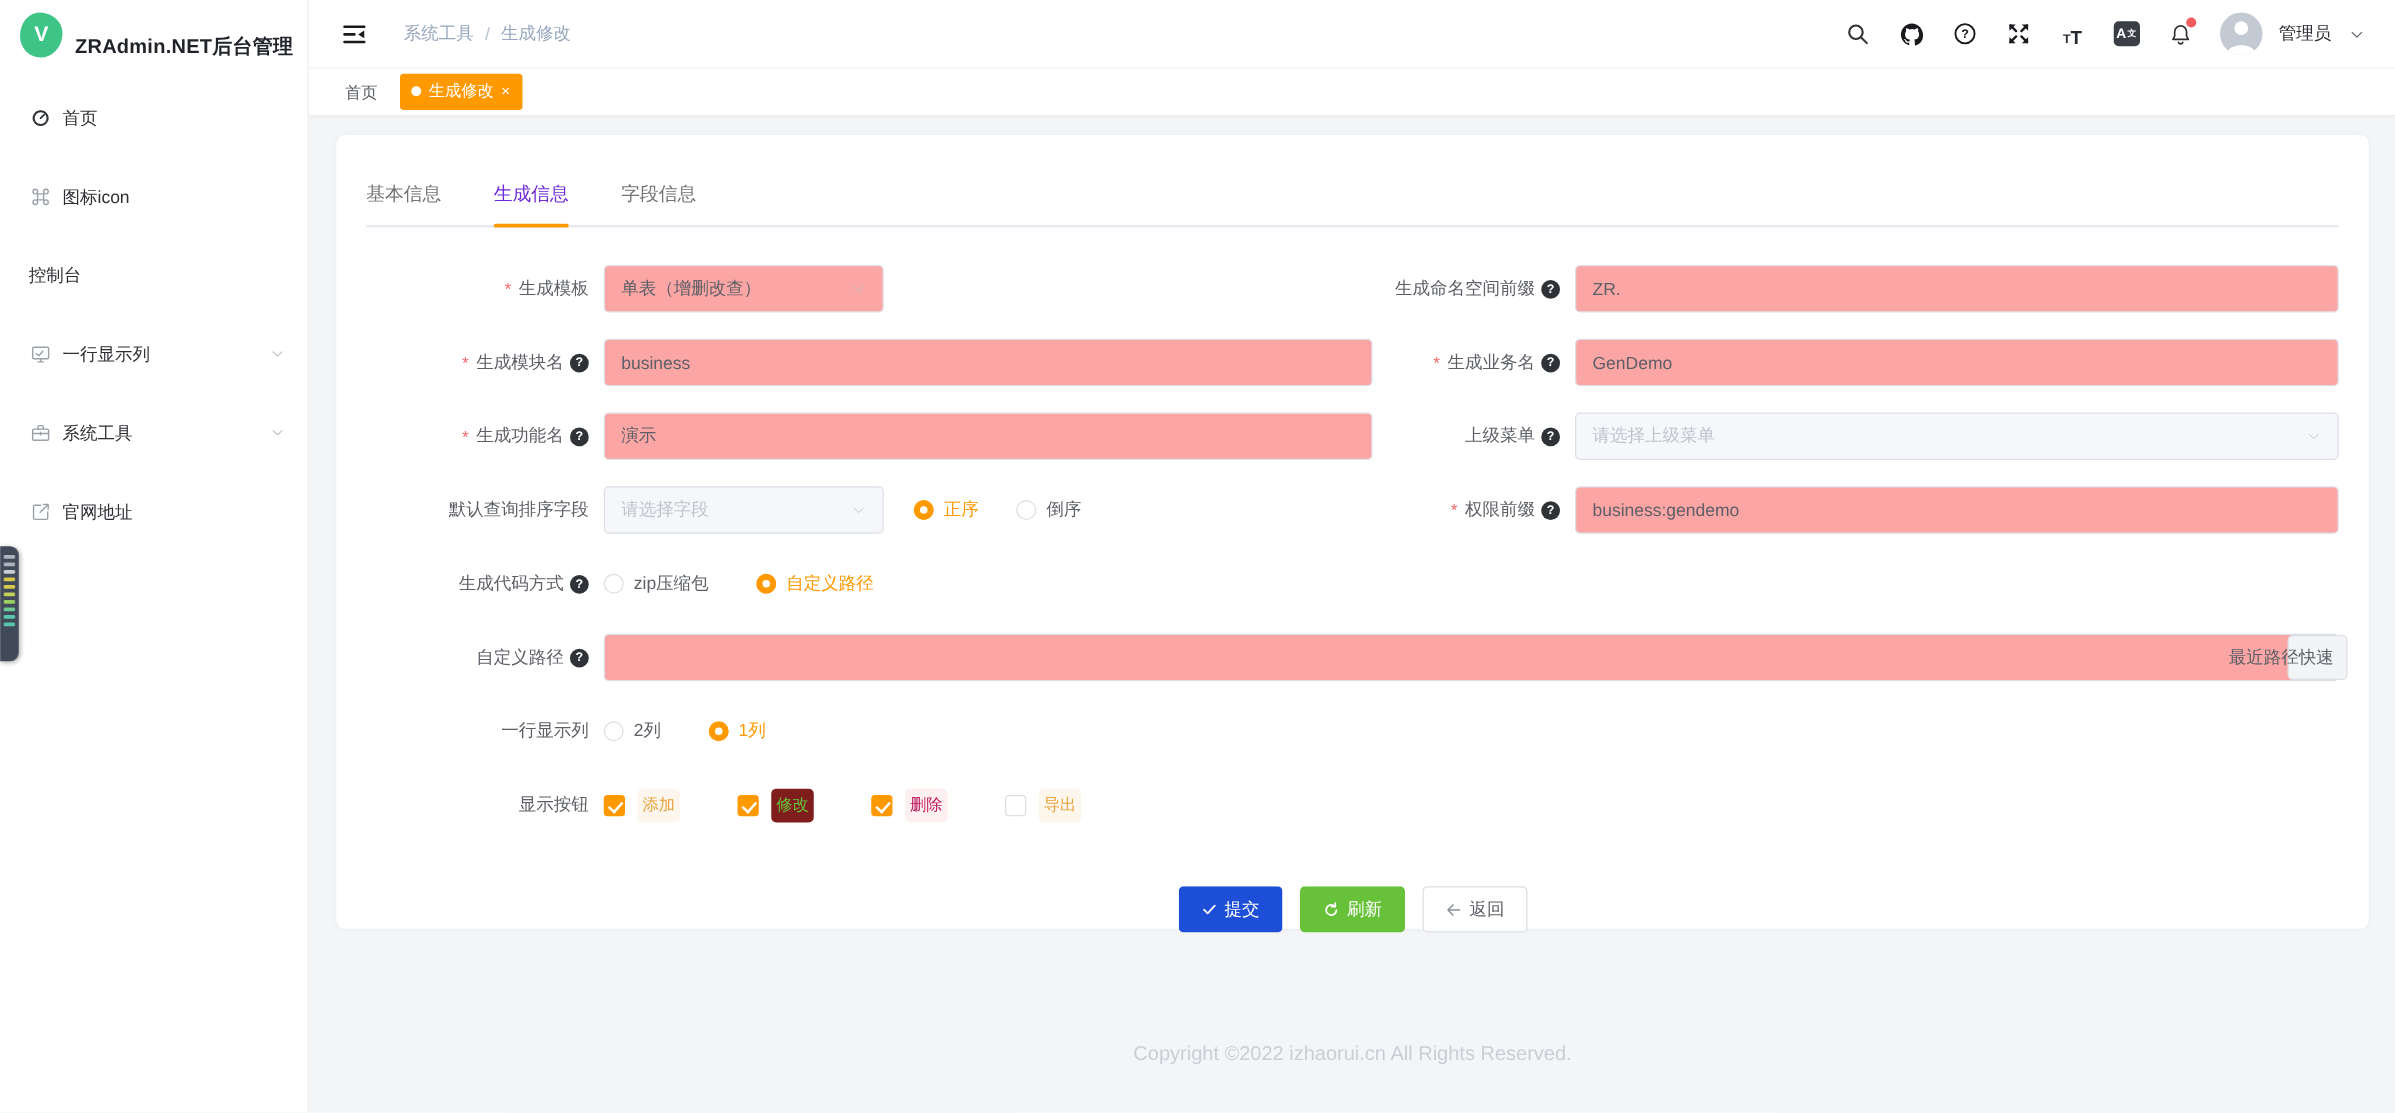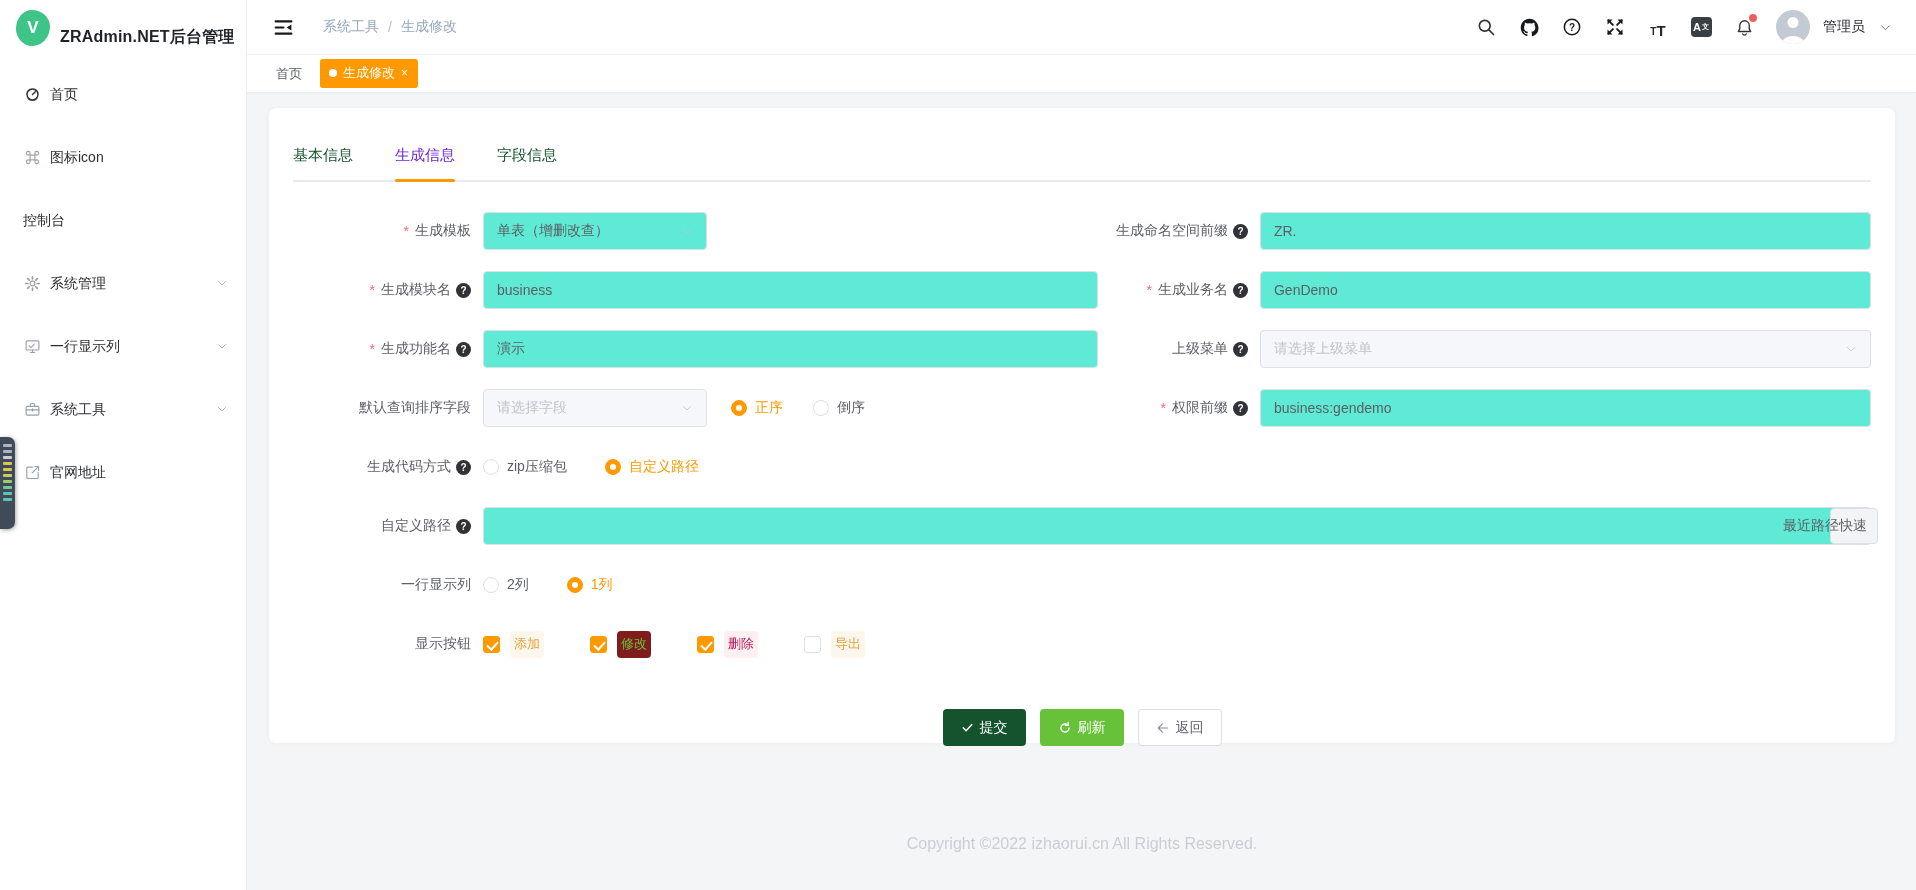--- a/index.html
+++ b/index.html
@@ -53,37 +53,37 @@
   .tag-home { font-size:13px; color:#5a5e66; cursor:pointer; padding:4px 2px; }
   .tag-active { background:#ff9900; color:#fff; font-size:13px; border-radius:3px; padding:5px 10px 6px 9px; display:flex; align-items:center; gap:6px; cursor:pointer; }
   .tag-dot { width:8px; height:8px; background:#fff; border-radius:50%; }
   .tag-close { font-size:12px; line-height:1; cursor:pointer; }
 
   
   .content { flex:1; padding:15px 21px 0 22px; overflow:hidden; }
   .card { background:#fff; border-radius:7px; height:635px; padding:0 24px; box-shadow:0 0 6px rgba(0,0,0,.04); }
 
   .form-tabs { display:flex; gap:42px; padding-top:38px; border-bottom:2px solid #e7eaef; }
-  .ftab { font-size:15px; color:#14532d; padding-bottom:15px; cursor:pointer; position:relative; }
+  .ftab { font-size:15px; color:#737373; padding-bottom:15px; cursor:pointer; position:relative; }
   .ftab.active { color:#6d28d9; }
   .ftab.active::after { content:""; position:absolute; left:0; right:0; bottom:-2px; height:3px; background:#ff9900; border-radius:2px; }
 
   
   .form { margin-top:30px; font-size:14px; }
   .form-row { display:flex; align-items:center; margin-bottom:21px; min-height:38px; }
   .lbl { width:178px; display:flex; align-items:center; justify-content:flex-end; gap:5px; color:#5c5f66; flex-shrink:0; }
   .lbl-r { width:150px; }
   .req { color:#f56c6c; margin-right:1px; }
   .help { width:15px; height:15px; background:#2f3338; color:#fff; border-radius:50%; font-size:10px; font-weight:bold;
     display:inline-flex; align-items:center; justify-content:center; cursor:pointer; flex-shrink:0; }
   .fwrap-l { width:632px; margin-left:12px; display:flex; align-items:center; }
   .fwrap-r { width:628px; margin-left:12px; display:flex; align-items:center; }
   .spacer { flex:1; }
 
-  .inp, .sel { height:38px; border:1px solid #dcdfe6; border-radius:4px; background:#5eead4; font-size:14px; color:#5c5f66;
+  .inp, .sel { height:38px; border:1px solid #dcdfe6; border-radius:4px; background:#fca5a5; font-size:14px; color:#5c5f66;
     padding:0 13px; display:flex; align-items:center; font-family:inherit; width:100%; }
   input.inp { outline:none; }
   .sel { justify-content:space-between; cursor:pointer; gap:8px; }
   .sel .chev-s { flex-shrink:0; }
   .sel.placeholder, .placeholder { color:#bfc4cc; }
   .sel.dim { background:#f6f7fa; }
   .w222 { width:224px; }
 
   
   .radio-group { display:flex; align-items:center; gap:30px; margin-left:24px; }
@@ -108,21 +108,21 @@
 
   
   .path-wrap { flex:1; margin-left:12px; position:relative; height:38px; }
   .path-wrap input { position:absolute; inset:0; }
   .quick-box { position:absolute; right:-7px; top:1px; bottom:1px; width:48px; background:#f3f4f6; border:1px solid #dcdfe6; border-radius:4px; }
   .quick-text { position:absolute; right:4px; top:0; bottom:0; display:flex; align-items:center; font-size:14px; color:#5c5f66; z-index:1; }
 
   
   .actions { display:flex; justify-content:center; gap:14px; margin-top:46px; }
   .btn { height:37px; padding:0 17px; border-radius:4px; font-size:14px; display:flex; align-items:center; gap:6px; cursor:pointer; border:1px solid transparent; }
-  .btn-submit { background:#14532d; color:#fff; }
+  .btn-submit { background:#1d4ed8; color:#fff; }
   .btn-refresh { background:#67c23a; color:#fff; }
   .btn-back { background:#fff; color:#5c5f66; border-color:#dcdfe6; }
 
   .footer { text-align:center; color:#c9ced6; font-size:16px; margin-top:92px; }
 </style>
 </head>
 <body>
 
 <div class="app">
 
@@ -156,34 +156,20 @@
               <path d="M8.6 8.6h6.8v6.8H8.6z"></path>
             </svg>
         </span>
         <span>图标icon</span>
       </div>
 
       <div class="nav-item no-icon">
         <span>控制台</span>
       </div>
 
-      <div class="nav-item">
-        <span class="ni-icon">
-          <svg class="i" width="17" height="17" viewBox="0 0 24 24">
-              <circle cx="12" cy="12" r="3.4"></circle>
-              <path d="M12 2.5v3M12 18.5v3M2.5 12h3M18.5 12h3M5.2 5.2l2.1 2.1M16.7 16.7l2.1 2.1M18.8 5.2l-2.1 2.1M7.3 16.7l-2.1 2.1" stroke-width="2.4"></path>
-            </svg>
-        </span>
-        <span>系统管理</span>
-        <span class="chev">
-          <svg class="i" width="12" height="12" viewBox="0 0 24 24">
-              <path d="M5 9l7 7 7-7"></path>
-            </svg>
-        </span>
-      </div>
 
       <div class="nav-item">
         <span class="ni-icon">
           <svg class="i" width="17" height="17" viewBox="0 0 24 24">
               <rect x="3" y="4" width="18" height="13" rx="1.5"></rect>
               <path d="M7 11l3 2.5 4.5-5"></path>
               <path d="M9 20.5h6M12 17v3.5"></path>
             </svg>
         </span>
         <span>一行显示列</span>

